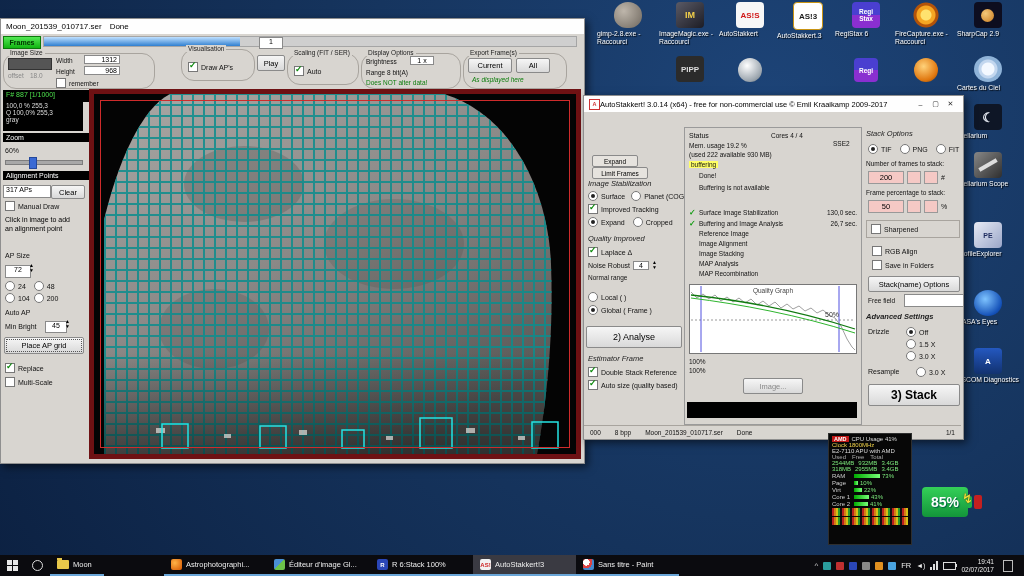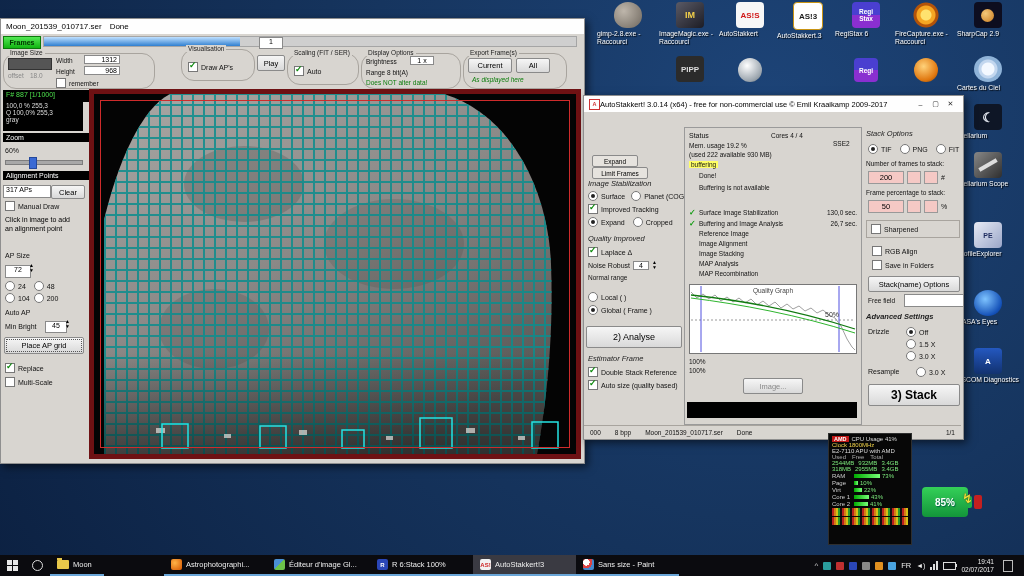--- a/index.html
+++ b/index.html
@@ -66,21 +66,21 @@
   .amdbox{background:#c01818;color:#fff;font-size:5.5px;font-weight:bold;padding:0 2px;margin-right:3px}
   .cpu .grn{color:#7ce87c}
   .cpu .ylwt{color:#f0d24a}
   .meter{display:flex;align-items:center;gap:2px;height:7px}
   .meter .lab{width:20px;color:#cfcfcf}
   .meter .bar{height:4px;background:linear-gradient(90deg,#0a0,#7f7);flex:none}
   .meter .pct{color:#7ce87c}
   .spectrum{height:8px;margin-top:1px;background:repeating-linear-gradient(90deg,#b81f1f 0 2px,#d87a14 2px 4px,#cfc018 4px 6px,#2a9a2a 6px 8px,#101010 8px 10px)}
   
   .batwidget{position:absolute;left:922px;top:487px;width:58px;height:30px}
-  .batbody{position:absolute;left:0;top:0;width:46px;height:30px;background:linear-gradient(#34d058,#13953a);border-radius:4px;display:flex;align-items:center;justify-content:center;color:#fff;font-weight:bold;font-size:10px;text-shadow:1px 1px 1px #064}
+  .batbody{position:absolute;left:0;top:0;width:46px;height:30px;background:linear-gradient(#34d058,#13953a);border-radius:4px;display:flex;align-items:center;justify-content:center;color:#fff;font-weight:bold;font-size:14px;text-shadow:1px 1px 1px #064}
   .battip{position:absolute;left:46px;top:9px;width:4px;height:12px;background:#1db14a;border-radius:0 2px 2px 0}
   .bolt{position:absolute;left:40px;top:4px;color:#ffe23a;font-size:13px;text-shadow:0 0 2px #640}
   .plug{position:absolute;left:52px;top:8px;width:8px;height:14px;background:#c42020;border-radius:2px}
   
   .taskbar{position:absolute;left:0;top:555px;width:1024px;height:21px;background:#0b0b0f;display:flex;align-items:center;color:#eee;font-size:7.5px}
   .tbi{height:21px;display:flex;align-items:center;gap:4px;padding:0 7px;box-sizing:border-box;white-space:nowrap}
   .tbapp{width:103px;border-bottom:2px solid #6aa6d8;overflow:hidden}
   .tbapp.active{background:#3a3a42}
   .winlogo{display:grid;grid-template-columns:5px 5px;grid-template-rows:5px 5px;gap:1px}
   .winlogo i{background:#e8e8e8}
@@ -621,21 +621,21 @@
       <span>R 6:Stack 100%</span>
     </div>
     <div class="tbi tbapp active">
       <span class="appico" style="background:#f2f2f2;color:#c22">
           <span>AS!</span>
         </span>
       <span>AutoStakkert!3</span>
     </div>
     <div class="tbi tbapp">
       <span class="appico" style="background:radial-gradient(circle at 30% 30%,#fff 30%,#d44 31% 55%,#48c 56%)"></span>
-      <span>Sans size - Paint</span>
+      <span>Sans titre - Paint</span>
     </div>
 
     <div class="tbi" style="margin-left:auto;gap:5px">
       <span style="font-size:8px;color:#ccc">^</span>
       <span class="tri" style="background:#2a9d9d"></span>
       <span class="tri" style="background:#c03030"></span>
       <span class="tri" style="background:#2a46b8"></span>
       <span class="tri" style="background:#888"></span>
       <span class="tri" style="background:#e09020"></span>
       <span class="tri" style="background:#4aa3e0"></span>

